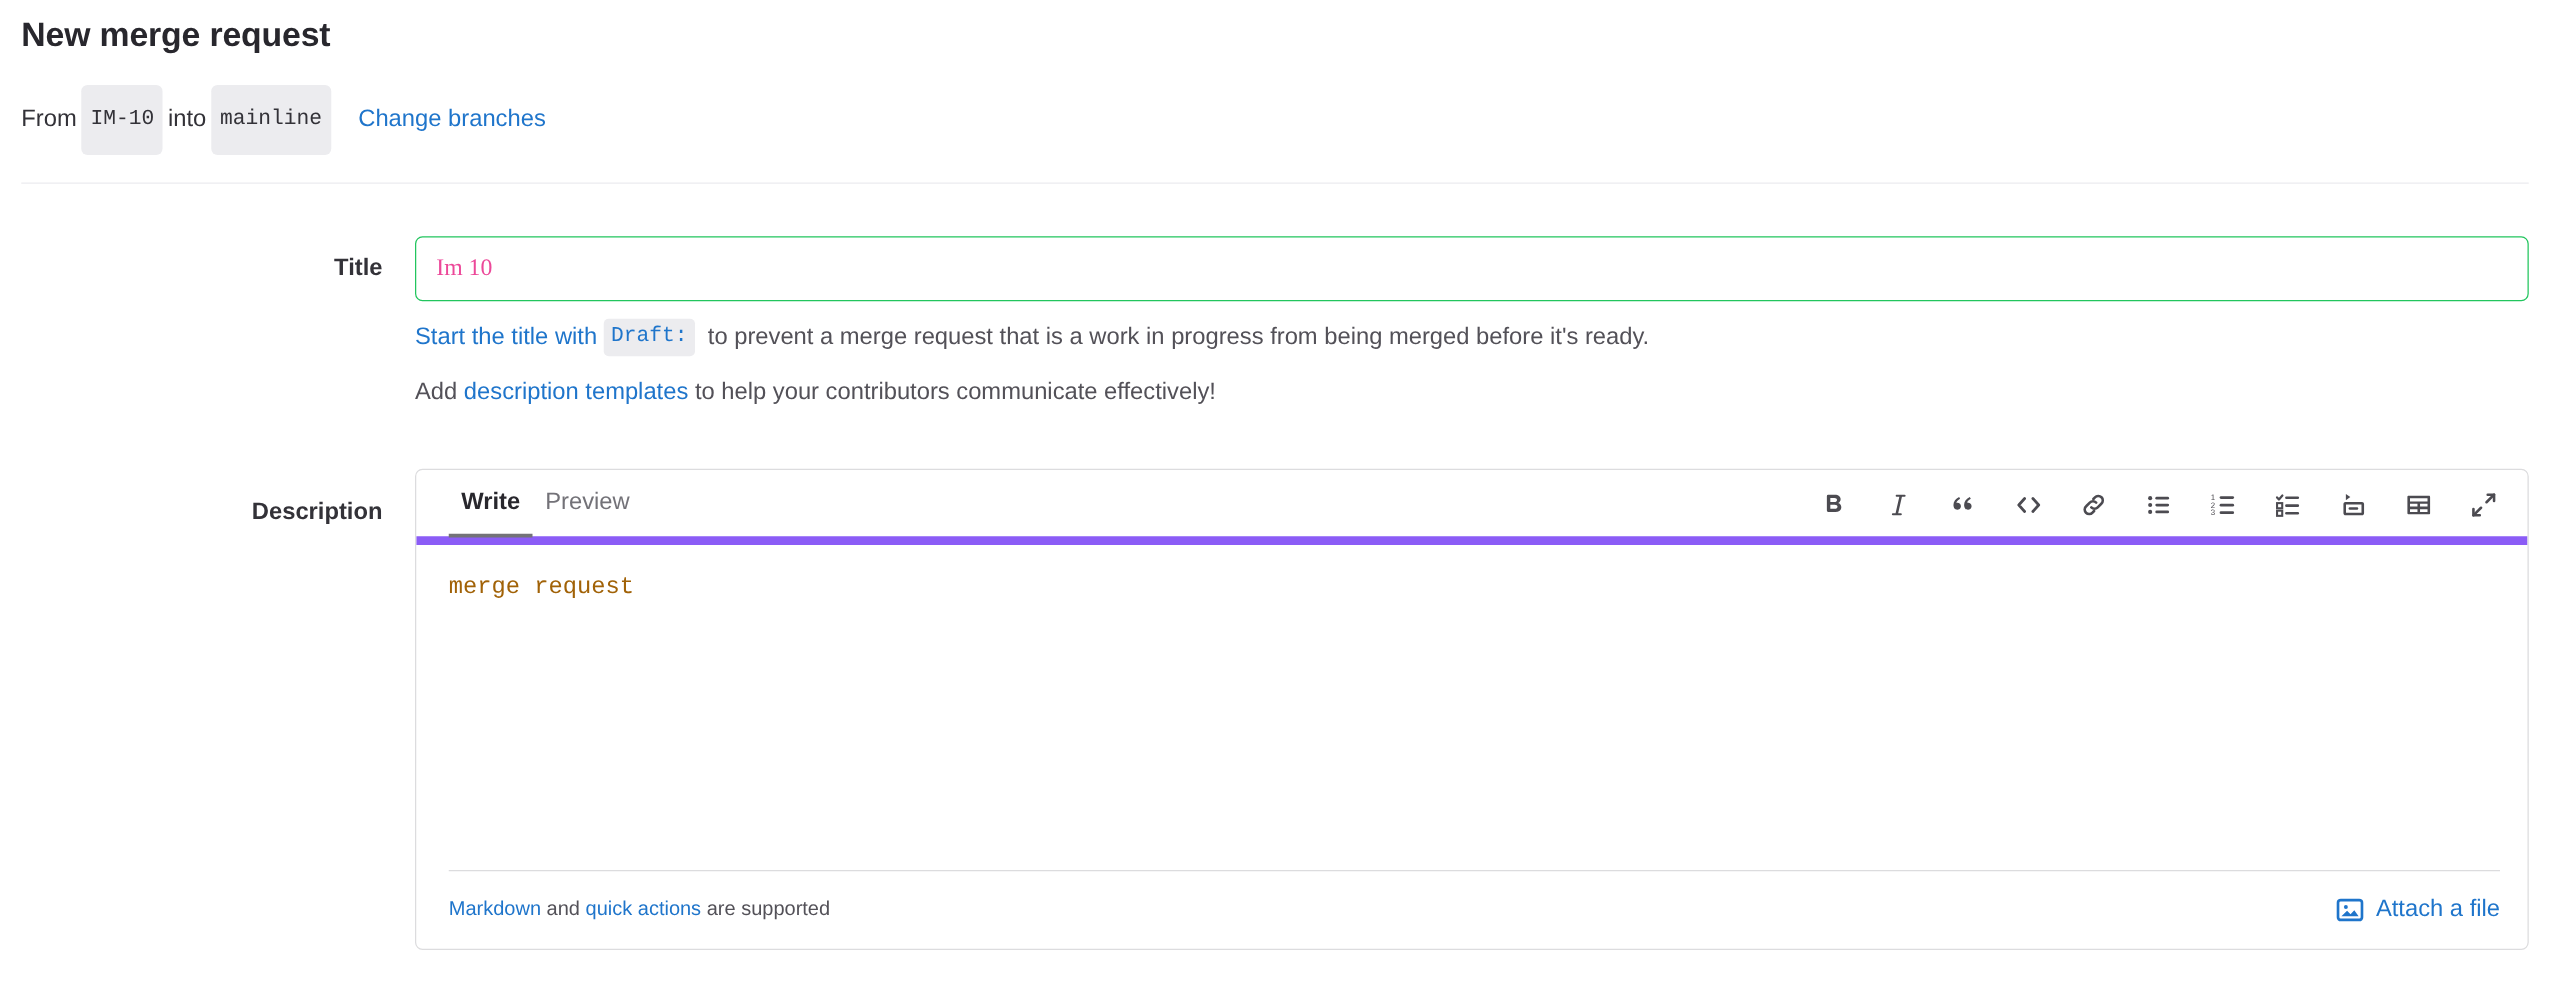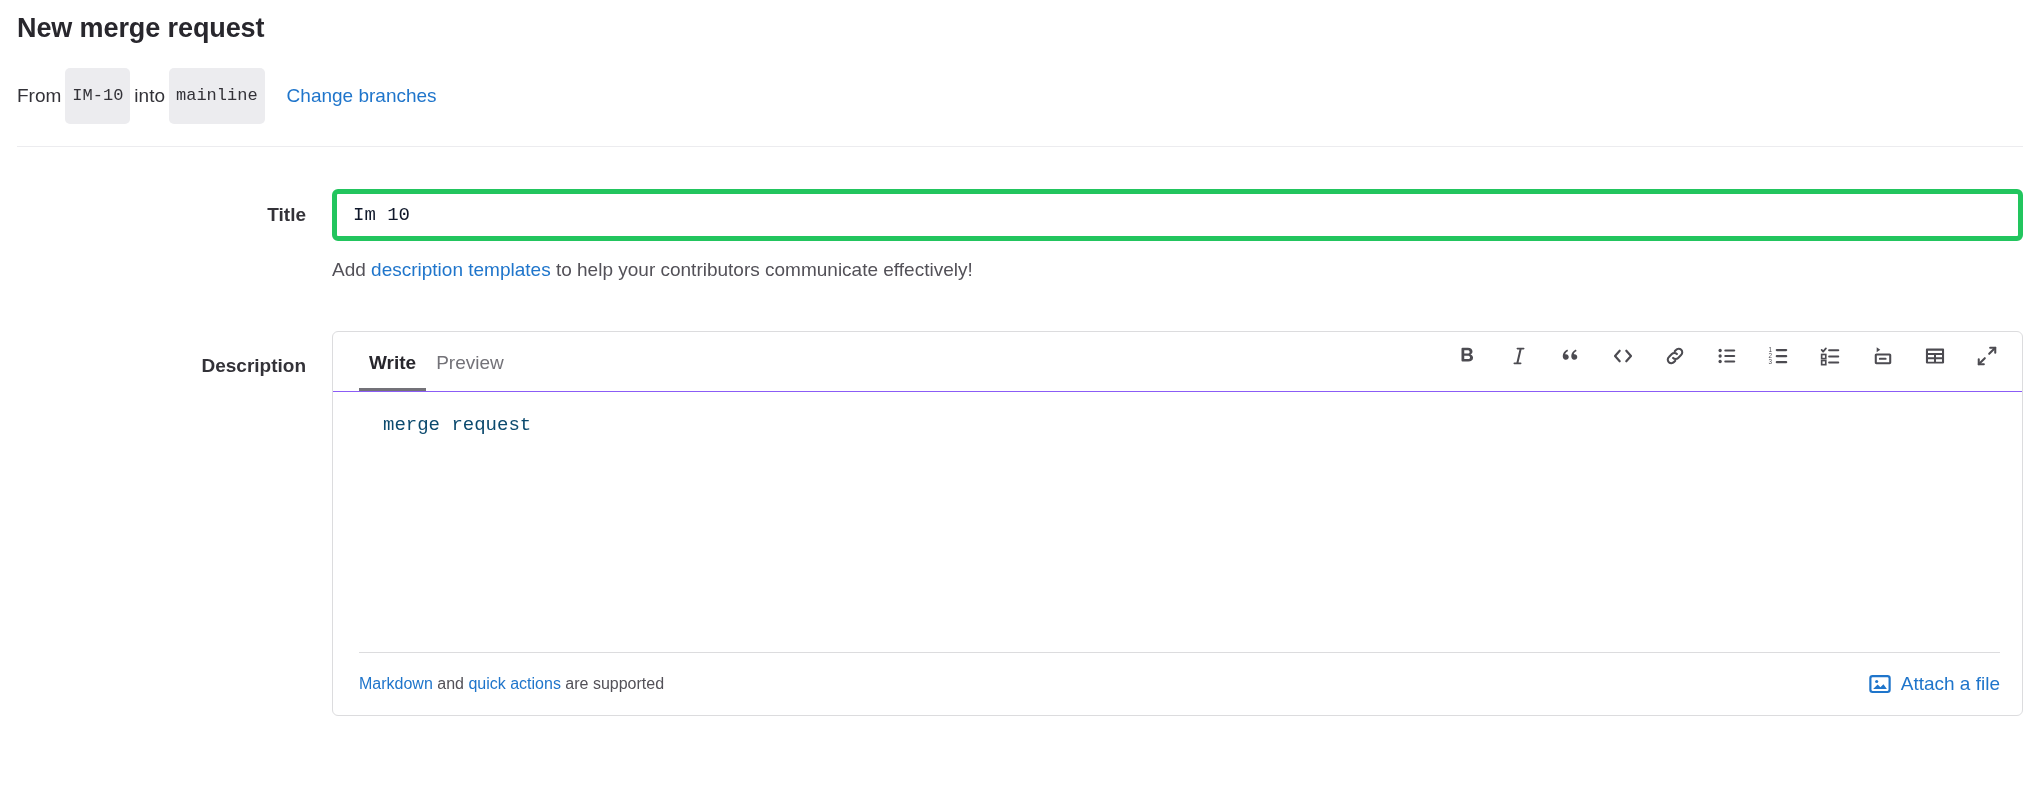--- a/index.html
+++ b/index.html
@@ -94,26 +94,26 @@
   }
 
   
   .row-title { margin-top: 42px; }
   .row-title .form-label { padding-top: 13px; }
   .title-input {
     display: block;
     width: 100%;
     box-sizing: border-box;
     height: 52px;
-    border: 5px solid #22c55e;
+    border: 1px solid #22c55e;
     border-radius: 6px;
     background: #ffffff;
-    font-family: Liberation Mono, monospace;
-    font-size: 19px;
-    color: #0f172a;
+    font-family: Liberation Serif, serif;
+    font-size: 19px;
+    color: #ec4899;
     padding: 0 16px;
     outline: none;
   }
   .help-line {
     font-size: 19px;
     line-height: 26px;
     color: #535158;
     margin-top: 14px;
     display: flex;
     align-items: center;
@@ -136,23 +136,24 @@
   .row-desc { margin-top: 48px; }
   .row-desc .form-label { padding-top: 22px; }
   .md-box {
     border: 1px solid #dcdcde;
     border-radius: 6px;
     background: #ffffff;
     overflow: hidden;
   }
   .md-header {
     display: flex;
+    align-items: flex-end;
     justify-content: space-between;
     padding: 0 22px 0 26px;
-    border-bottom: 1px solid #8b5cf6;
+    border-bottom: 7px solid #8b5cf6;
     height: 60px;
     box-sizing: border-box;
   }
   .md-tabs {
     display: flex;
     align-items: flex-end;
     height: 100%;
     margin-bottom: -1px;
   }
   .md-tab {
@@ -196,25 +197,24 @@
   }
   .md-textarea {
     display: block;
     width: 100%;
     border: 0;
     outline: none;
     resize: none;
     font-family: "Liberation Mono", monospace;
     font-size: 19px;
     line-height: 26px;
-    color: #0c4a6e;
+    color: #a16207;
     background: transparent;
     height: 222px;
     padding: 0;
-    margin-left: 24px;
   }
   .md-footer-wrap {
     padding: 0 22px 0 26px;
   }
   .md-footer-rule {
     height: 1px;
     background: #dcdcde;
     margin: 0 0 0 0;
   }
   .md-footer {
@@ -253,20 +253,25 @@
     <span class="ref-chip">mainline</span>
     <a class="link change-branches">Change branches</a>
   </div>
 
   <div class="divider"></div>
 
   <div class="form-row row-title">
     <div class="form-label">Title</div>
     <div class="form-control">
       <input class="title-input" type="text" value="Im 10" style="">
+      <div class="help-line">
+        <a class="link">Start the title with</a>
+        <span class="code-chip">Draft:</span>
+        <span class="txt"> to prevent a merge request that is a work in progress from being merged before it's ready.</span>
+      </div>
       <div class="help-line second">
         <span class="txt">Add </span>
         <a class="link">description templates</a>
         <span class="txt"> to help your contributors communicate effectively!</span>
       </div>
     </div>
   </div>
 
   <div class="form-row row-desc">
     <div class="form-label">Description</div>

